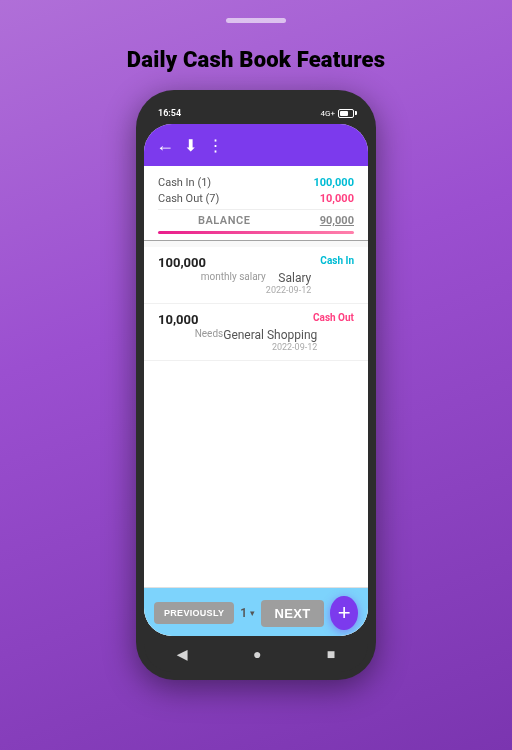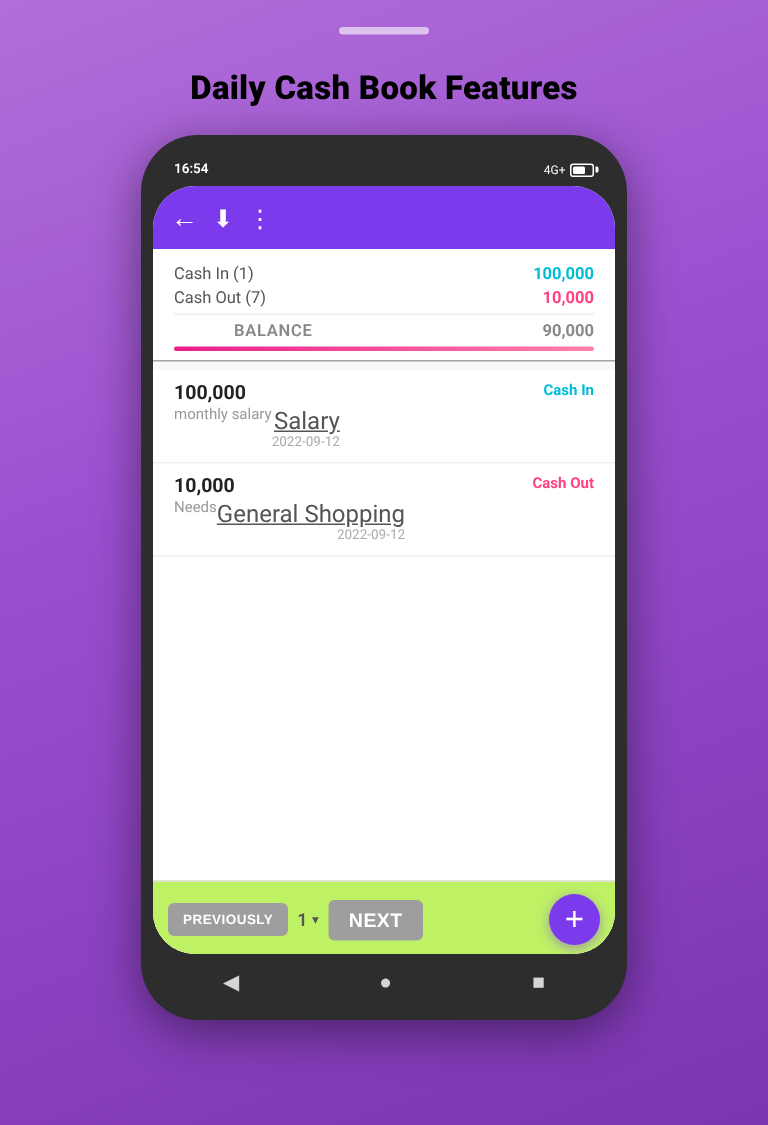--- a/index.html
+++ b/index.html
@@ -29,21 +29,21 @@
       font-size: 22px;
       font-weight: 900;
       color: #000;
       margin-top: 24px;
       letter-spacing: 0.2px;
     }
 
     
     .phone-frame {
       margin-top: 18px;
-      width: 324px;
+      width: 240px;
       height: 590px;
       background: #2d2d2d;
       border-radius: 38px;
       padding: 12px 8px 8px 8px;
       display: flex;
       flex-direction: column;
       align-items: center;
       box-shadow: 0 8px 32px rgba(0,0,0,0.45);
       position: relative;
     }
@@ -191,20 +191,21 @@
       font-size: 11px;
       color: #888;
       font-weight: 600;
       letter-spacing: 0.5px;
       margin-left: 40px;
     }
     .balance-val {
       font-size: 11px;
       color: #888;
       font-weight: 700;
+      text-decoration: underline;
     }
     .pink-bar {
       height: 3px;
       background: linear-gradient(90deg, #e91e8c, #ff80ab);
       border-radius: 2px;
       margin-top: 2px;
     }
 
     
     .transaction-list {
@@ -231,43 +232,42 @@
       color: #222;
     }
     .trans-type {
       font-size: 10px;
       font-weight: 700;
     }
     .trans-type.in { color: #00bcd4; }
     .trans-type.out { color: #ff4081; }
     .trans-bottom {
       display: flex;
-      justify-content: flex-start;
+      justify-content: center;
       margin-top: 1px;
     }
     .trans-note {
       font-size: 10px;
       color: #999;
     }
     .trans-right {
       text-align: right;
     }
     .trans-category {
-      font-size: 16px;
+      font-size: 12px;
       color: #555;
-      text-decoration: underline;
     }
     .trans-date {
       font-size: 9px;
       color: #aaa;
     }
 
     
     .app-footer {
-      background: #bef264;
+      background: #7dd3fc;
       padding: 8px 10px 6px 10px;
       display: flex;
       align-items: center;
       gap: 6px;
       border-top: 1px solid #e0e0e0;
       flex-shrink: 0;
     }
     .prev-btn {
       background: #9e9e9e;
       color: #fff;

